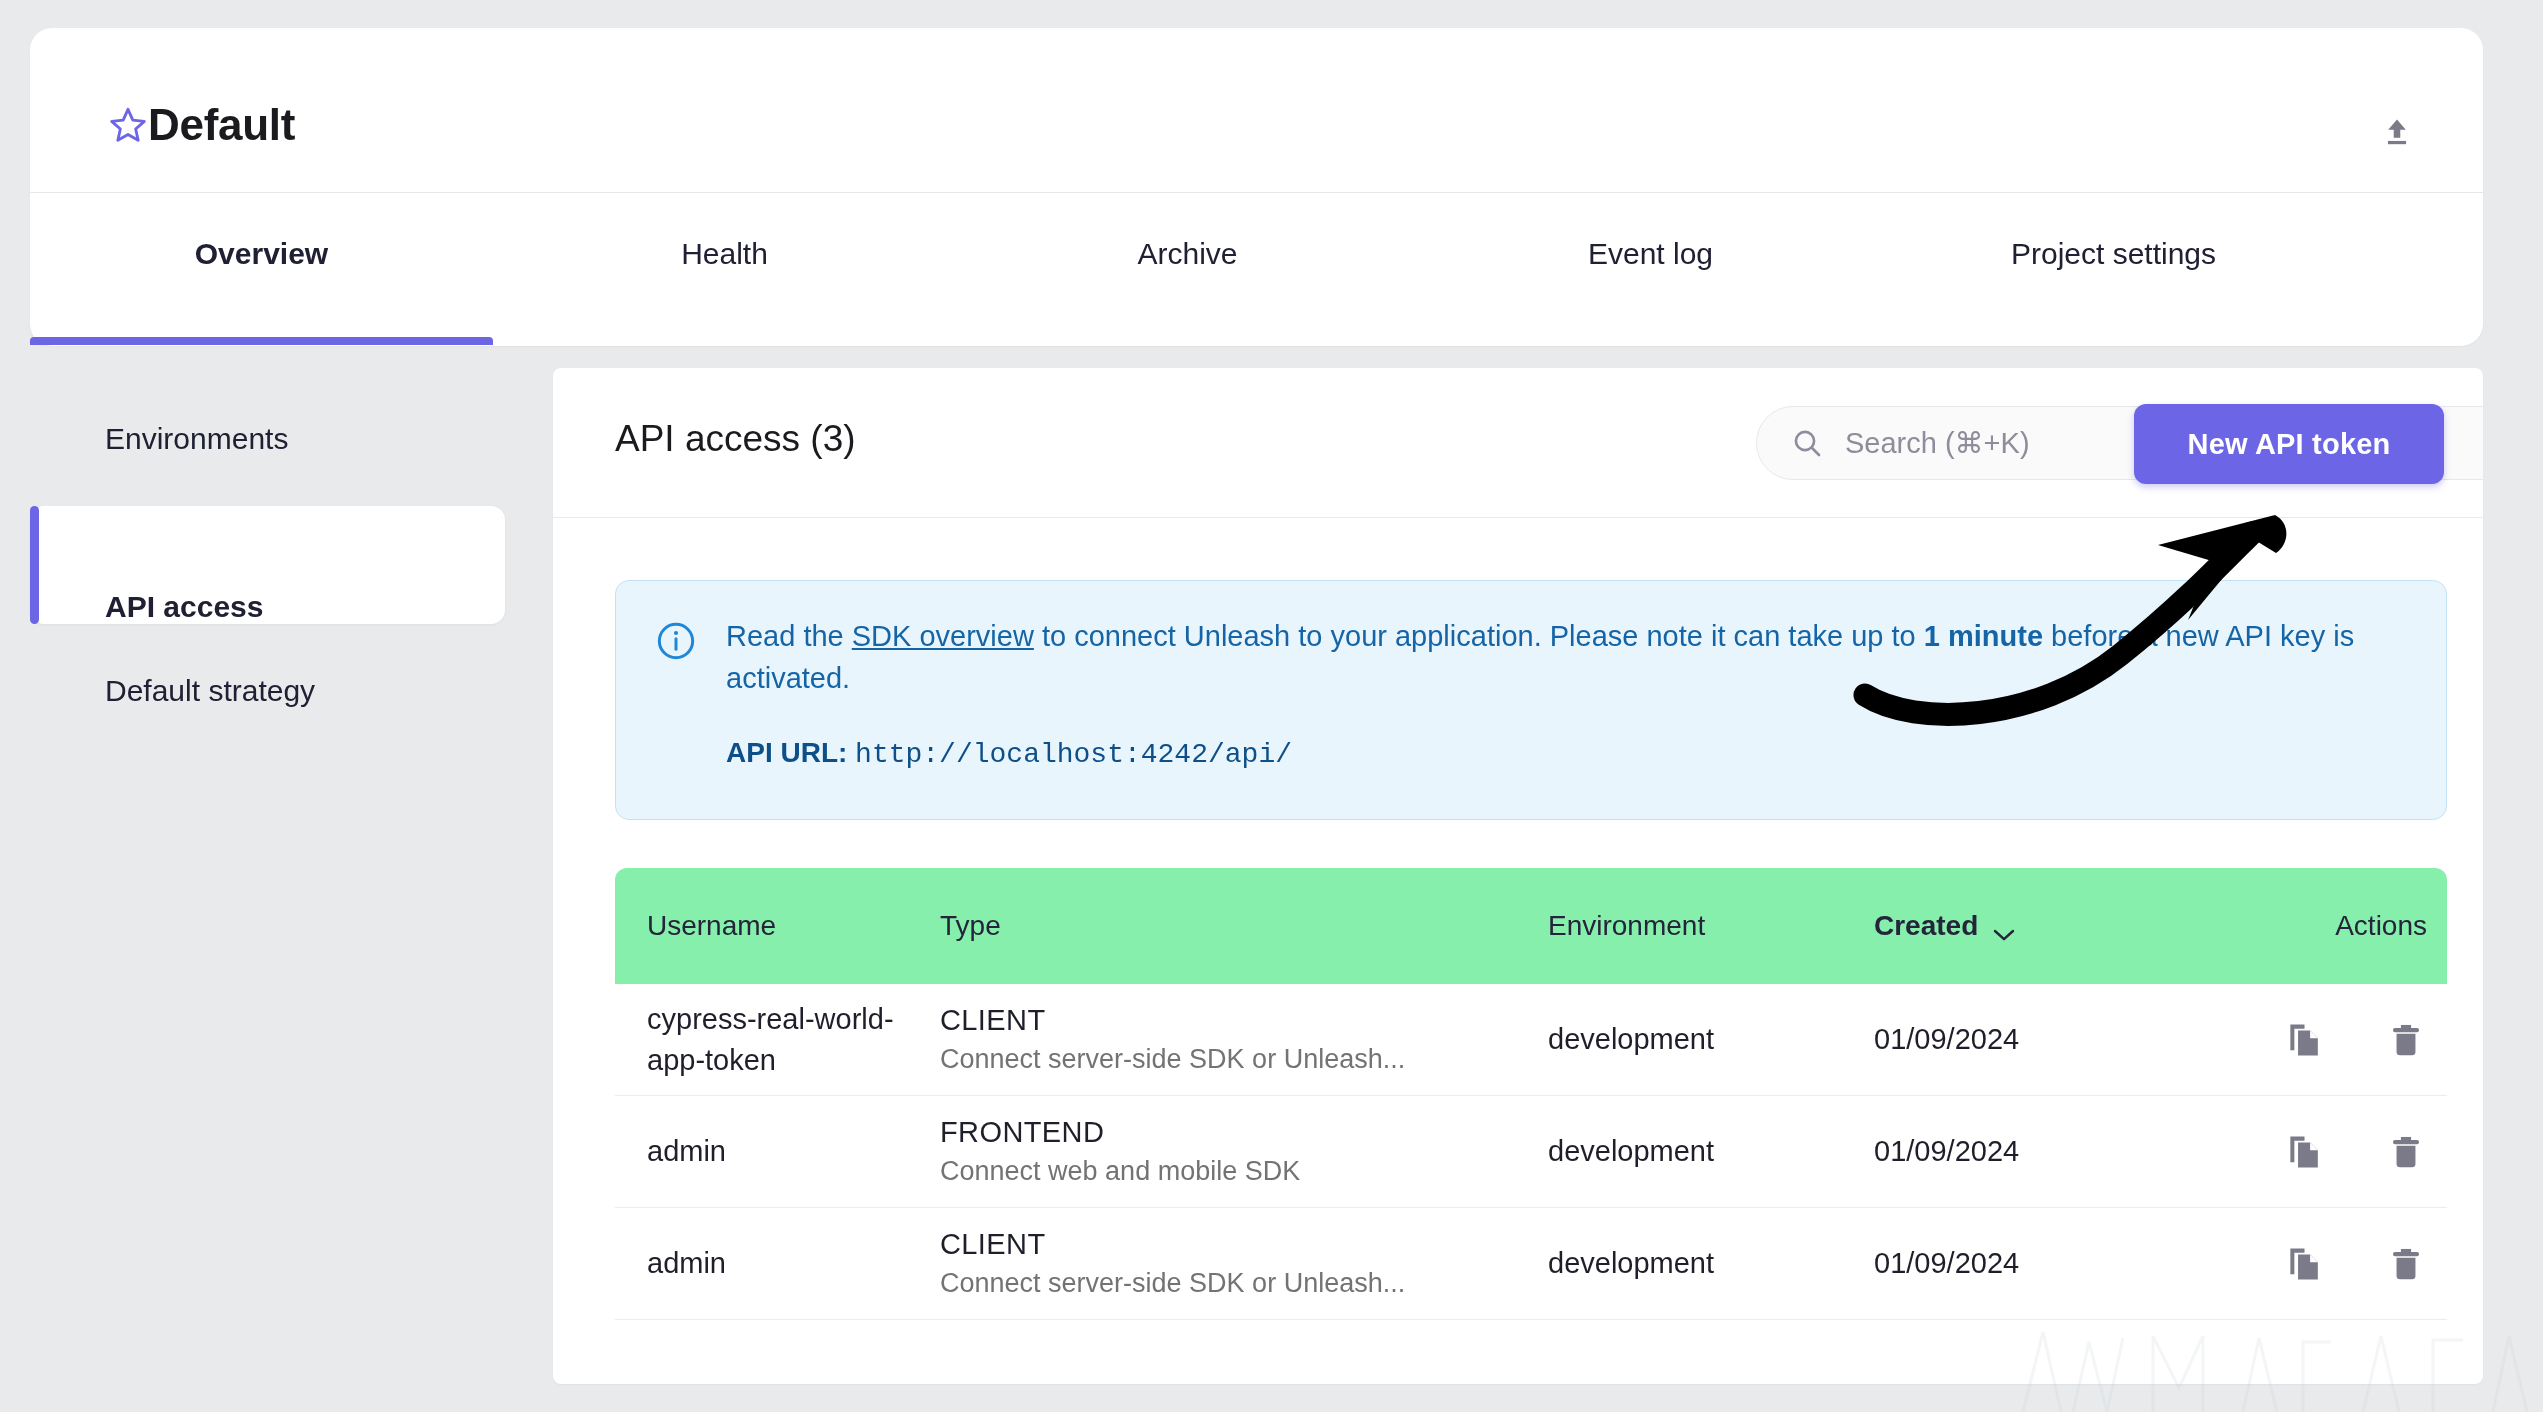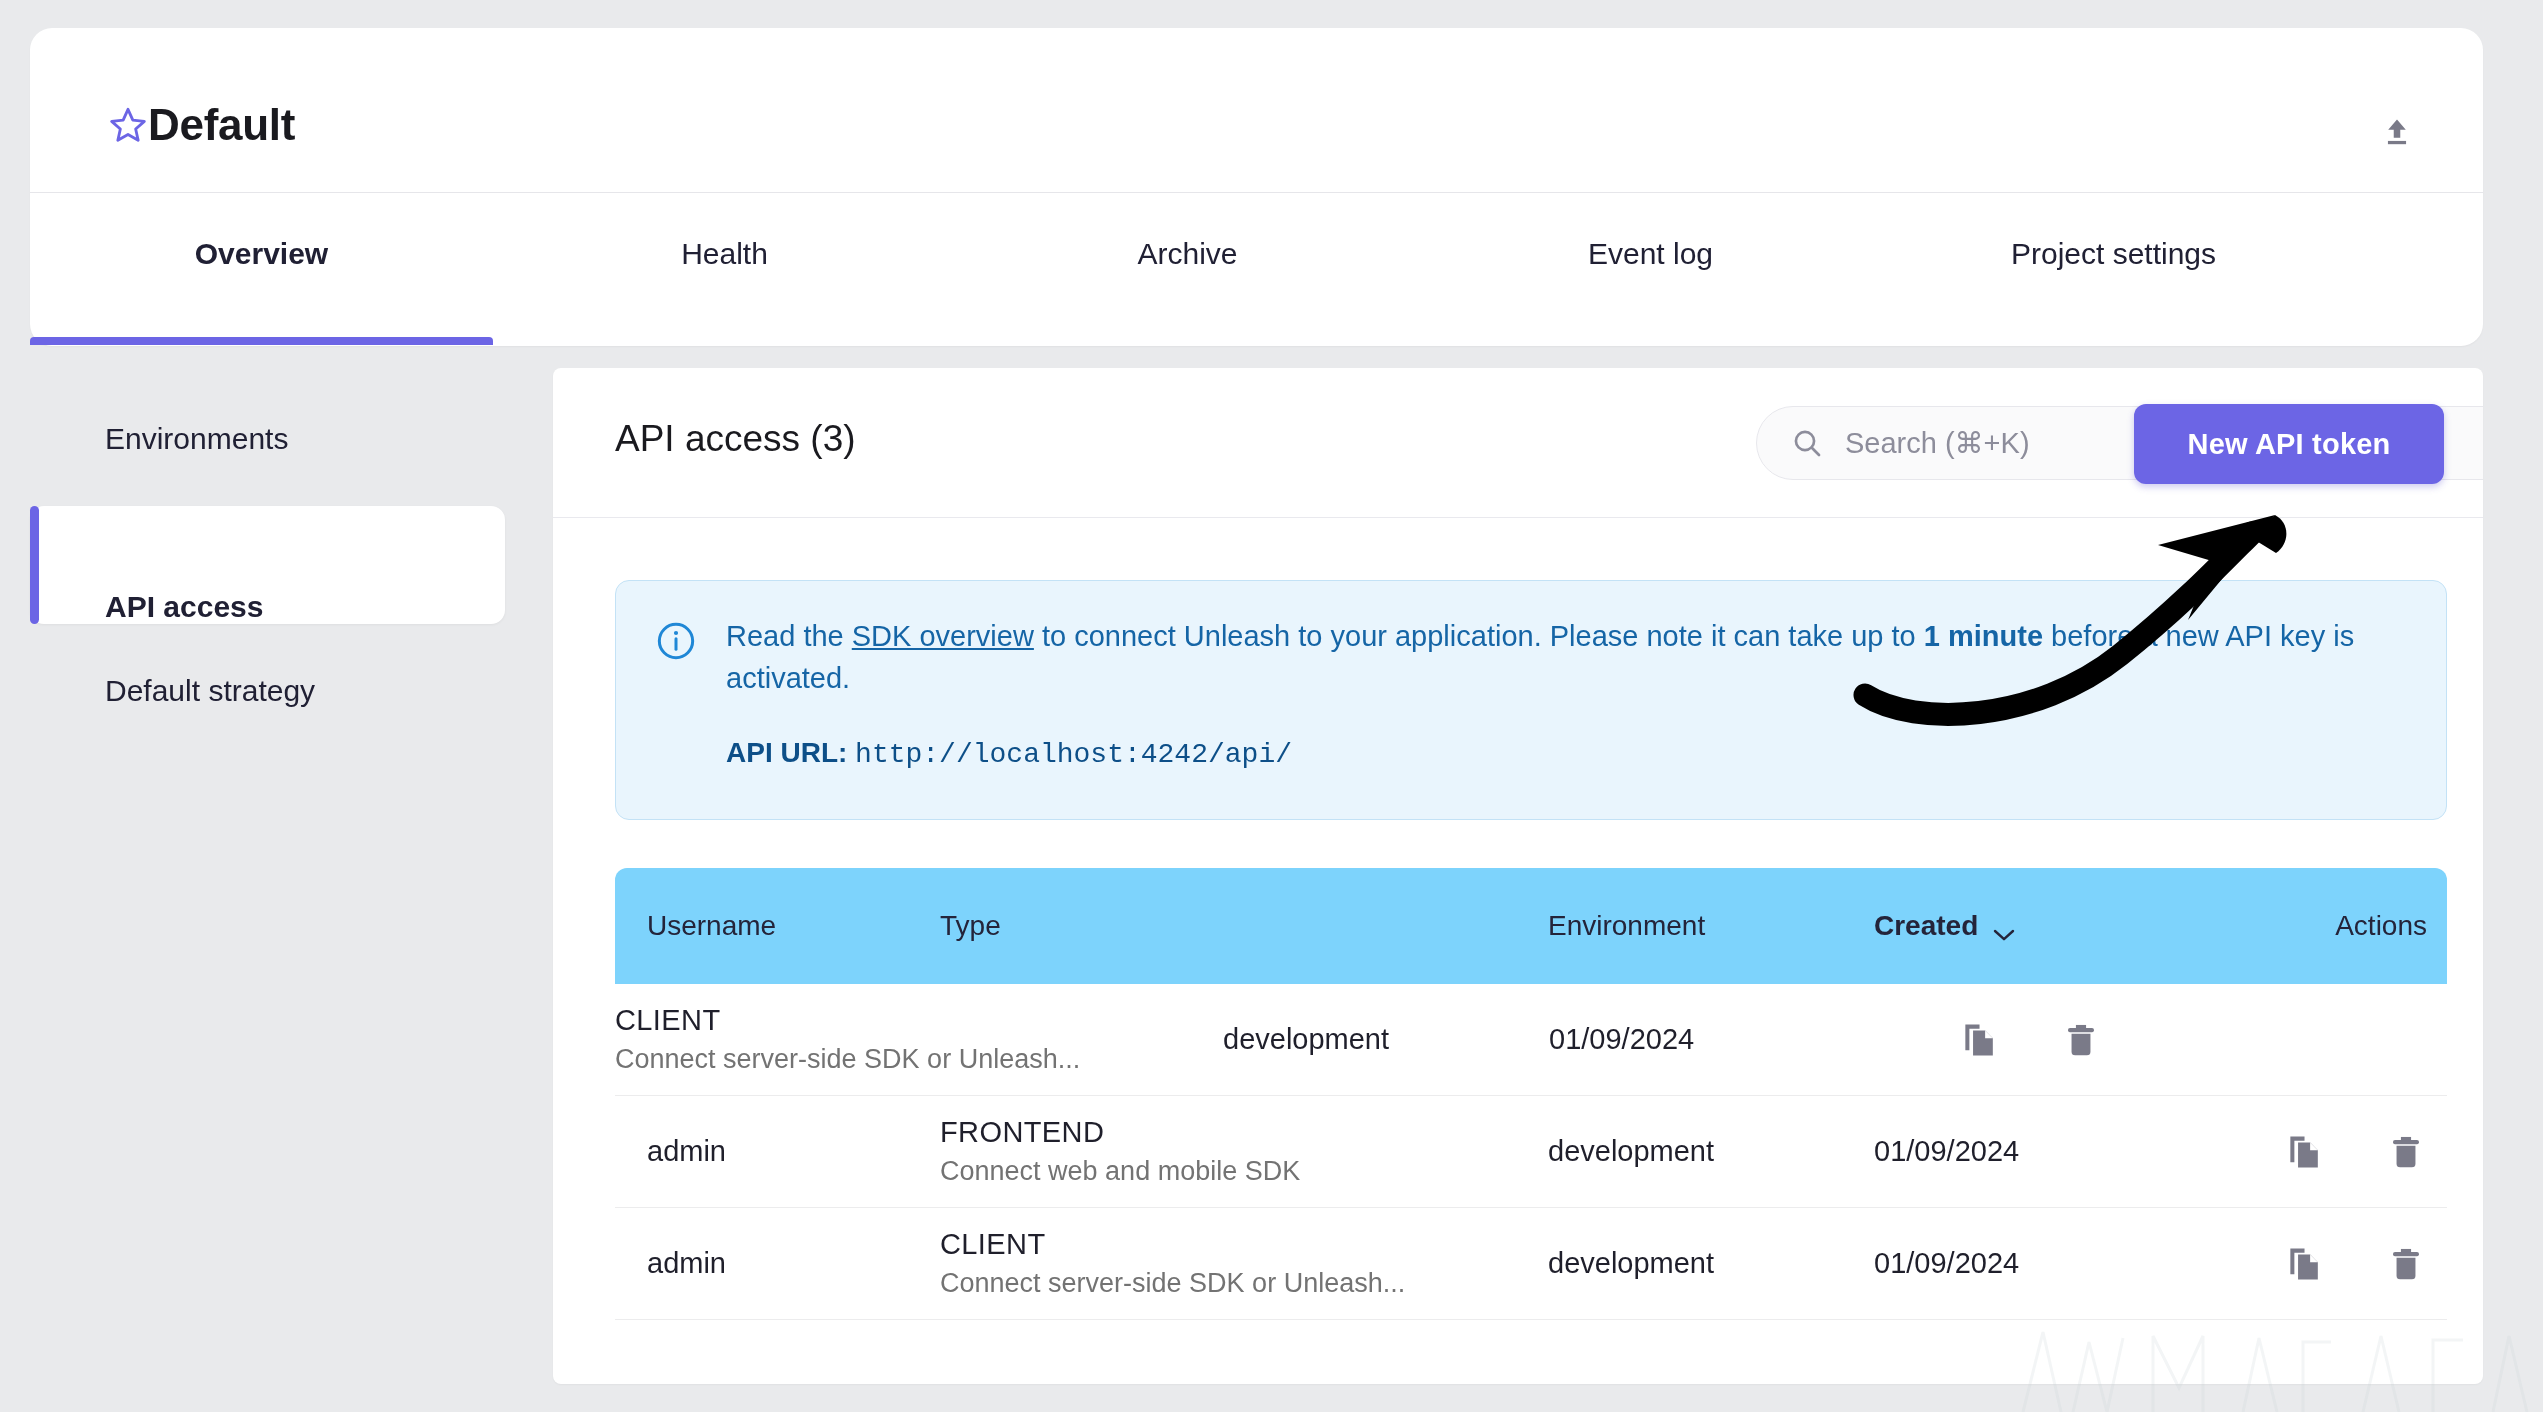--- a/index.html
+++ b/index.html
@@ -142,21 +142,21 @@
   }
   .api-url-label { font-weight: 700; }
   .api-url-val {
     font-family: "Liberation Mono", monospace; font-weight: 400;
   }
 
   
   .table { position: absolute; left: 62px; top: 500px; width: 1832px; }
   .thead {
     display: flex; align-items: center; height: 116px;
-    background: #7dd3fc; border-radius: 12px 12px 0 0;
+    background: #86efac; border-radius: 12px 12px 0 0;
     font-size: 28px; color: #24243a;
   }
   .trow {
     display: flex; align-items: center; min-height: 112px;
     border-bottom: 1px solid #ececed;
     font-size: 29px; color: #1f1f2b;
   }
   .c-user  { width: 325px; padding-left: 32px; }
   .c-type  { width: 608px; }
   .c-env   { width: 326px; }
@@ -274,20 +274,21 @@
             <span>Created</span>
             <svg class="chev" viewBox="0 0 24 14" fill="none" stroke="#24243a" stroke-width="2.4" stroke-linecap="round" stroke-linejoin="round">
               <polyline points="3,3 12,11.2 21,3"></polyline>
             </svg>
           </span>
         </div>
         <div class="c-act">Actions</div>
       </div>
 
       <div class="trow">
+        <div class="c-user user-cell">cypress-real-world-app-token</div>
         <div class="c-type">
           <div class="type-main">CLIENT</div>
           <div class="type-sub">Connect server-side SDK or Unleash...</div>
         </div>
         <div class="c-env">development</div>
         <div class="c-date">01/09/2024</div>
         <div class="c-act actions-cell">
           <svg class="act-btn" viewBox="0 0 24 24">
             <path d="M4.2 3.2 h8.1 v2.3 h-5.8 v12.4 h-2.3 Z" fill="#7a7a88"></path>
             <path d="M8.6 6.6 h6.9 l4.4 4.4 v9.8 h-11.3 Z" fill="#7a7a88"></path>

